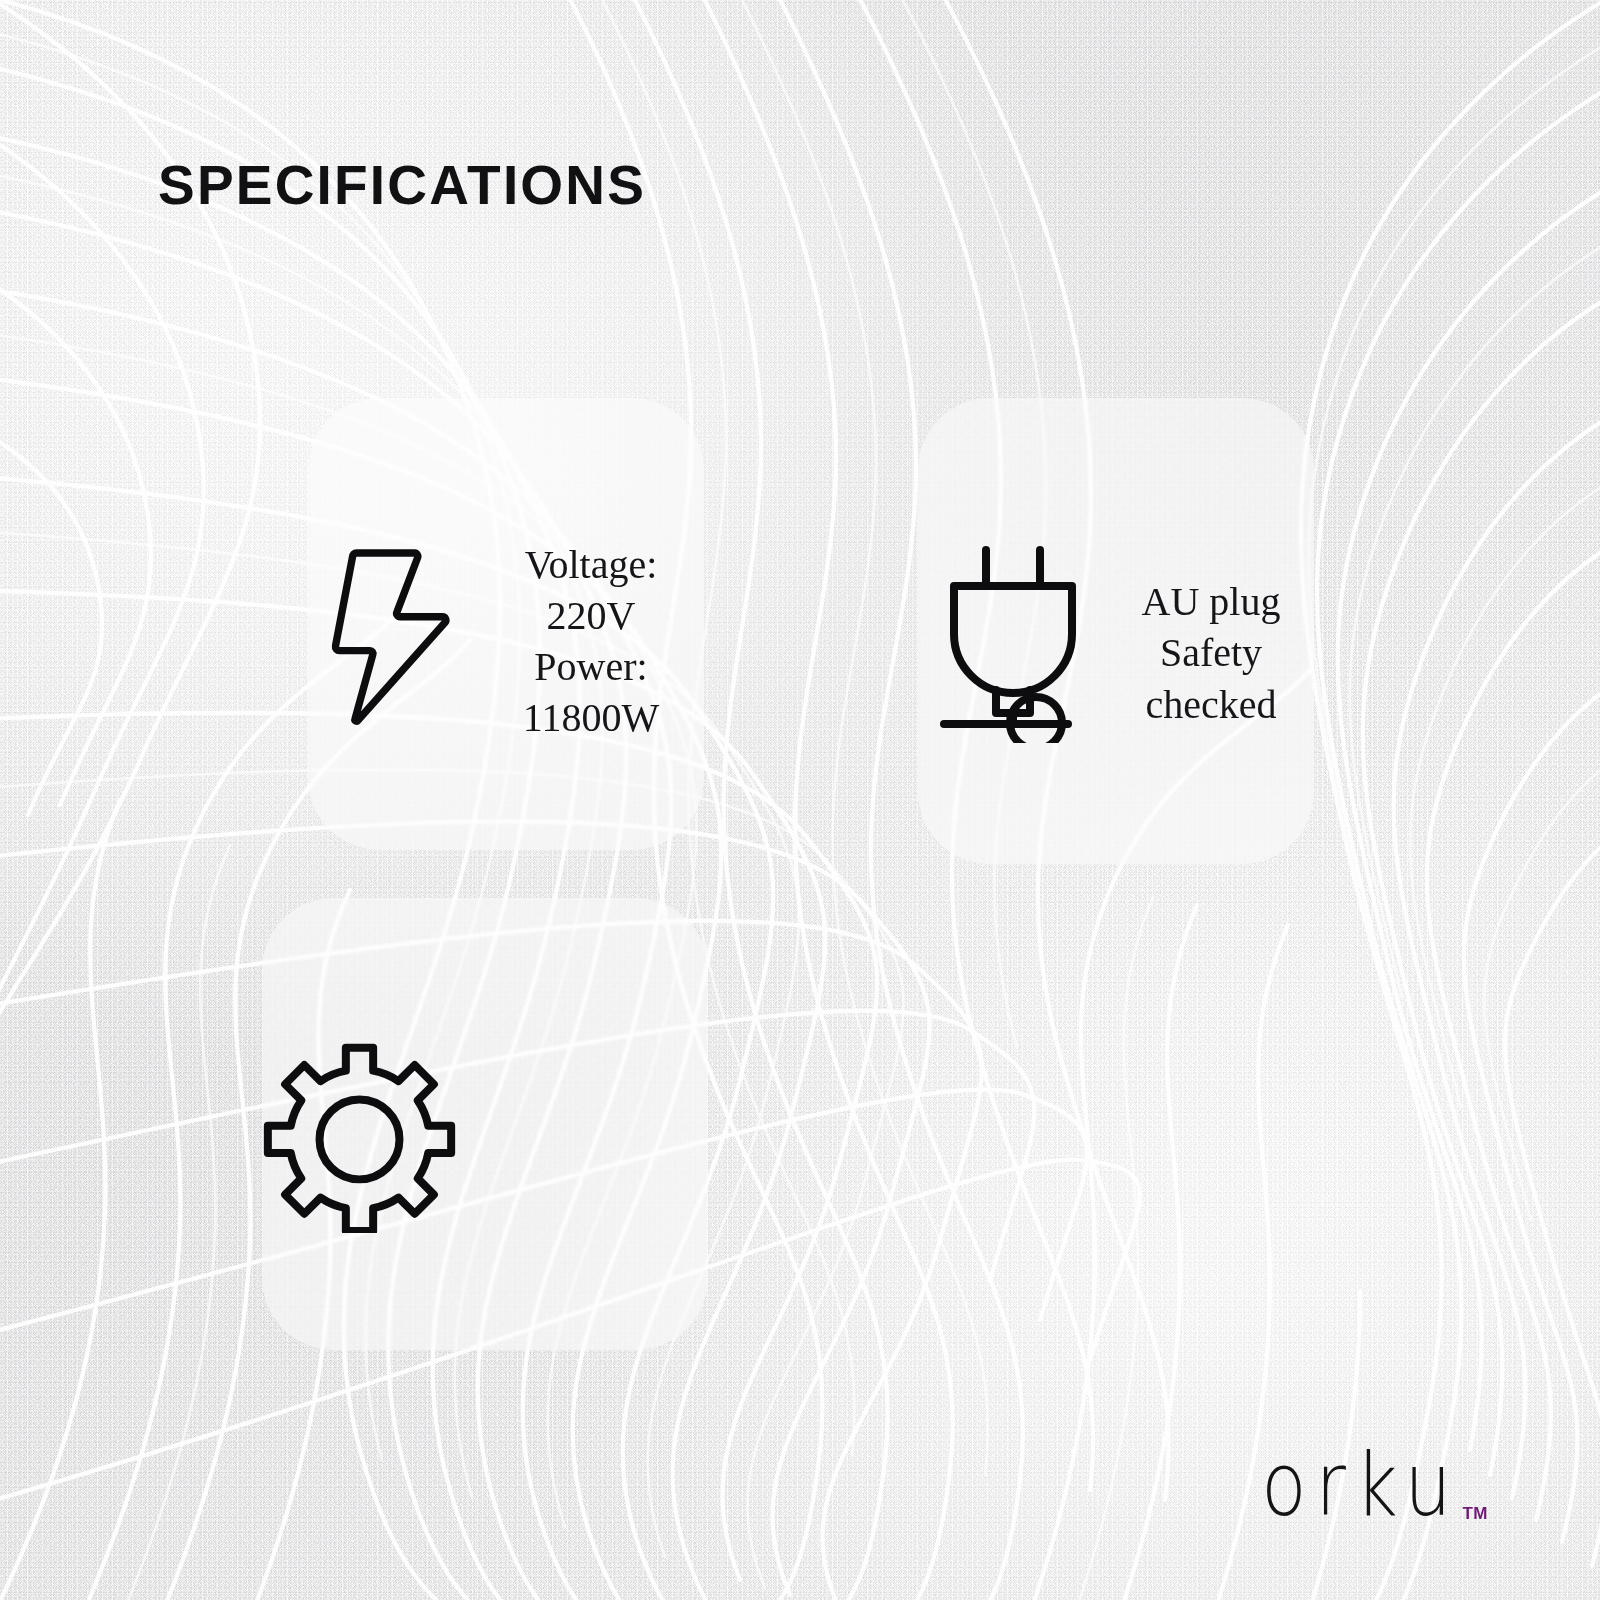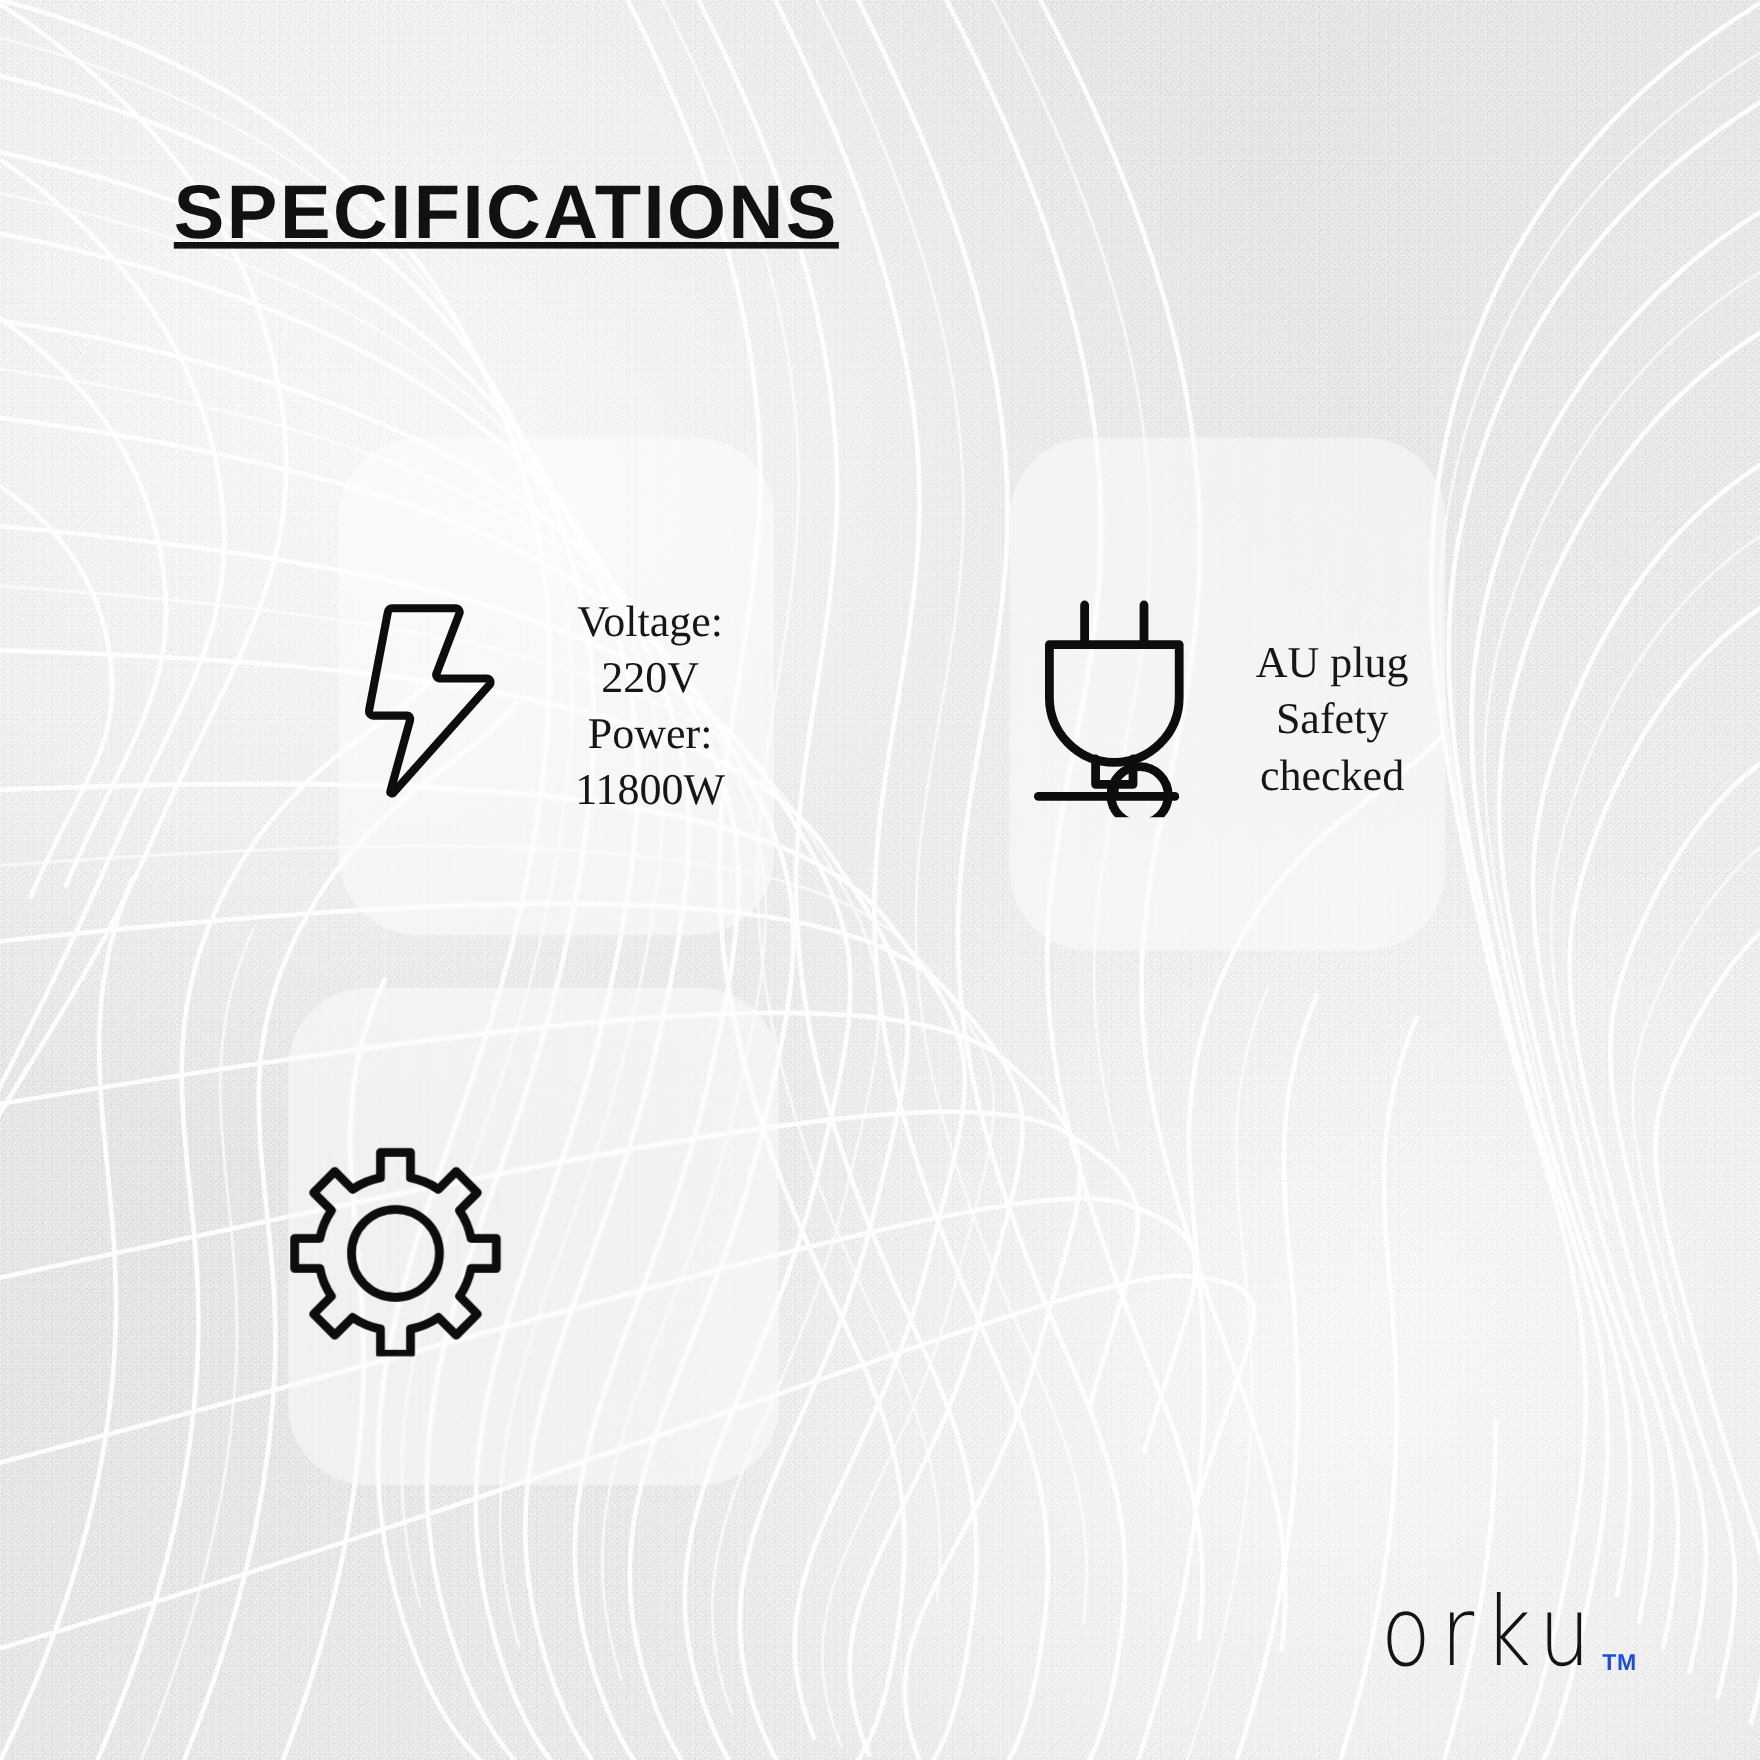--- a/index.html
+++ b/index.html
@@ -54,26 +54,25 @@
       radial-gradient(ellipse 60% 50% at 75% 80%, rgba(255,255,255,.45), rgba(255,255,255,0) 70%);
     pointer-events:none;
   }
 
   
   #title{
     position:absolute;
     left:158px; top:158px;
     font-family:"Liberation Sans", sans-serif;
     font-weight:700;
-    font-size:69px;
+    font-size:55px;
     letter-spacing:2.2px;
     color:#111113;
     line-height:1;
     white-space:nowrap;
-    text-decoration:underline;
   }
 
   
   .card{
     position:absolute;
     border-radius:72px;
     background:rgba(255,255,255,.46);
     backdrop-filter:blur(1px);
     display:flex;
     flex-direction:row;
@@ -123,23 +122,23 @@
     font-weight:300;
     font-size:74px;
     letter-spacing:9px;
     color:#141416;
     line-height:.98;
     transform:scaleY(1.18);
     transform-origin:bottom left;
   }
   #logo-tm{
     font-family:"Liberation Sans", sans-serif;
-    font-size:21px;
+    font-size:17px;
     font-weight:700;
-    color:#1d4ed8;
+    color:#701a75;
     margin-left:2px;
     margin-bottom:4px;
     letter-spacing:.5px;
   }
 </style>
 </head>
 <body>
 
 <div id="stage">
 

